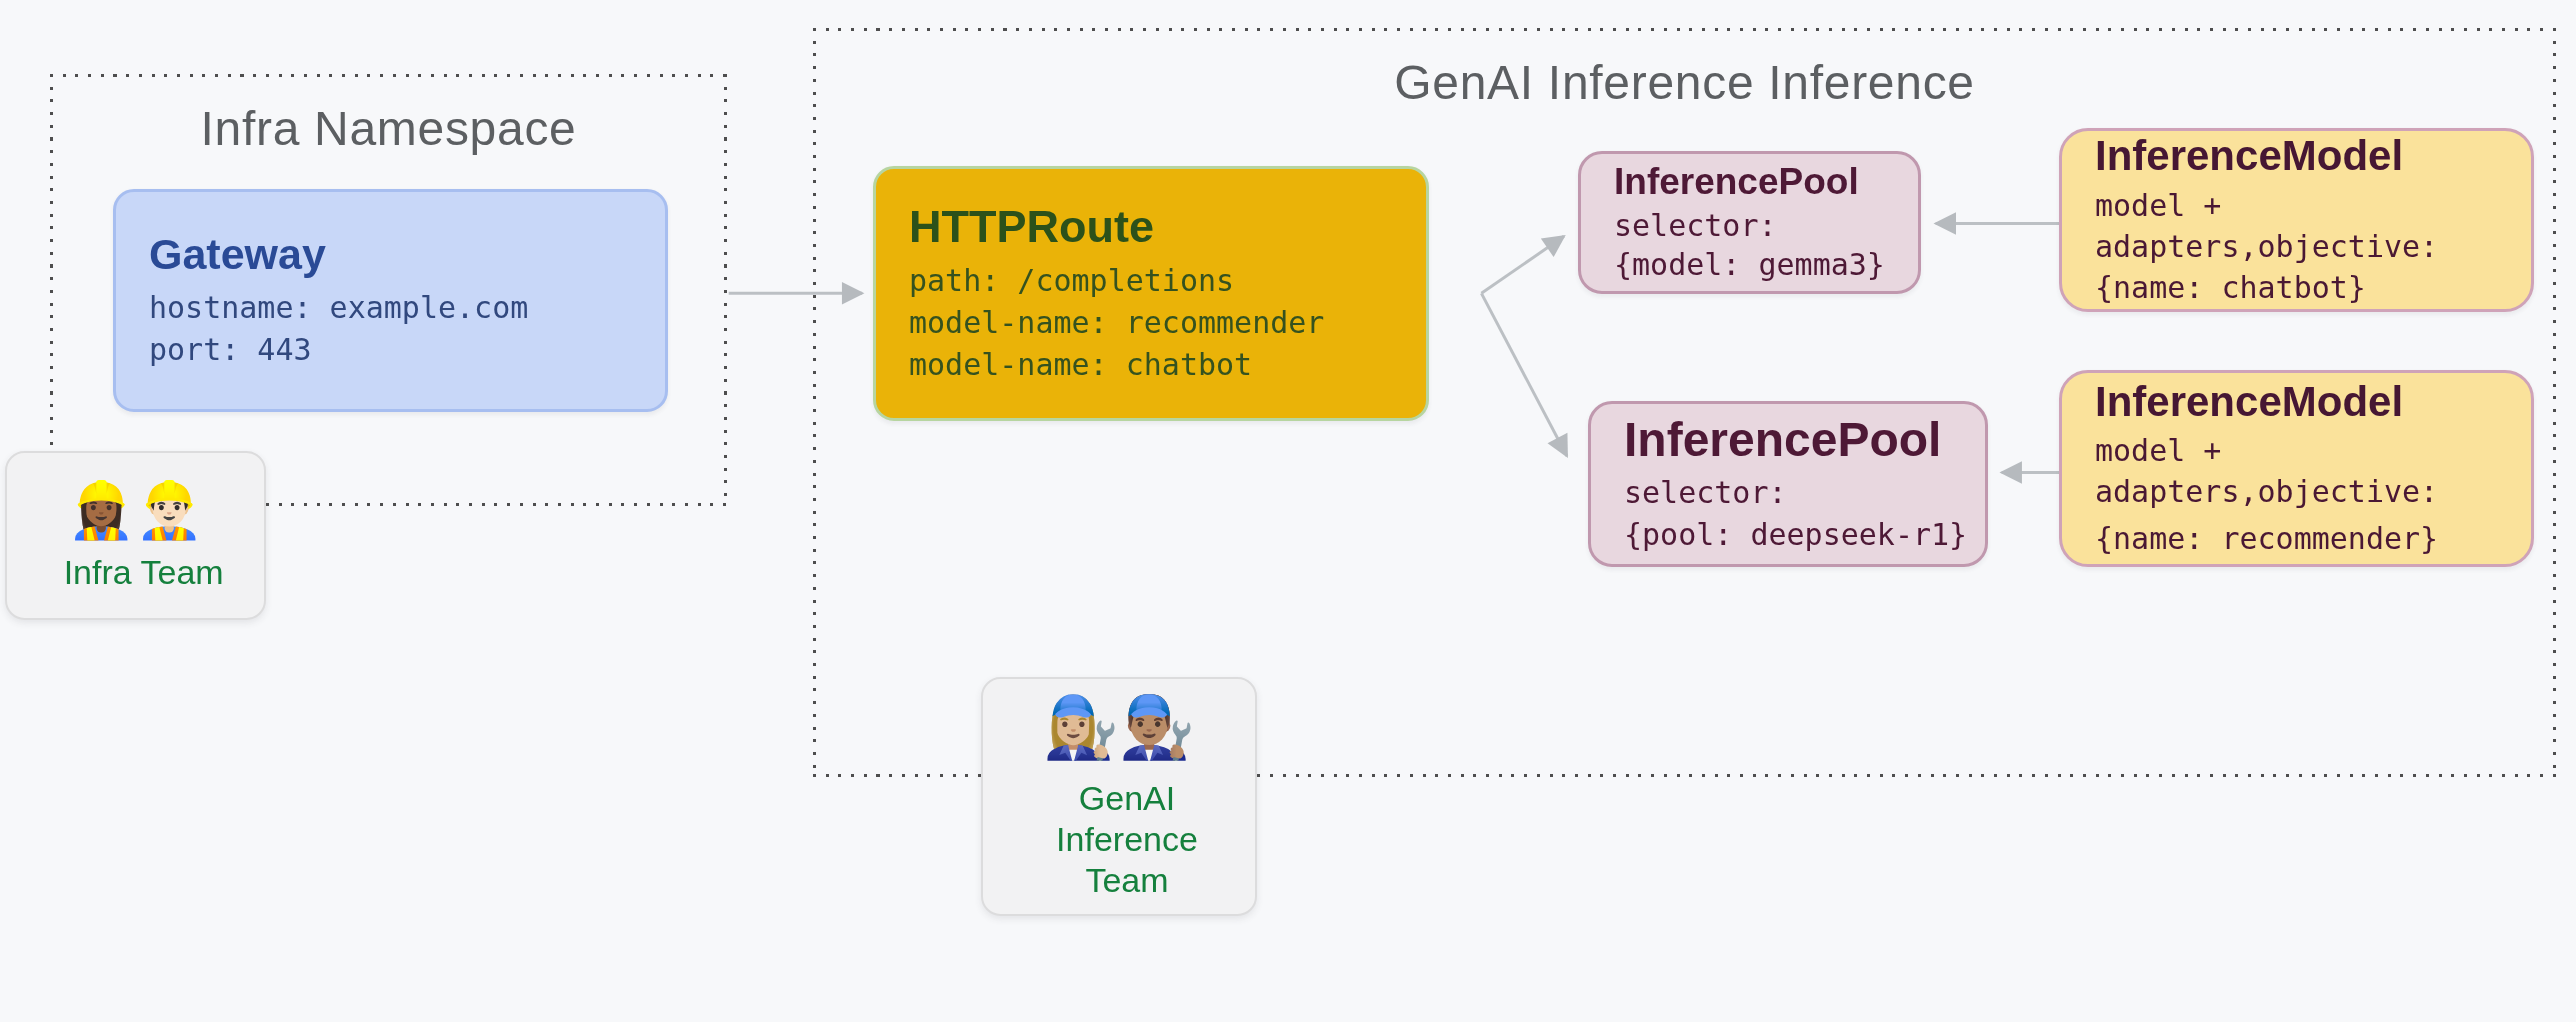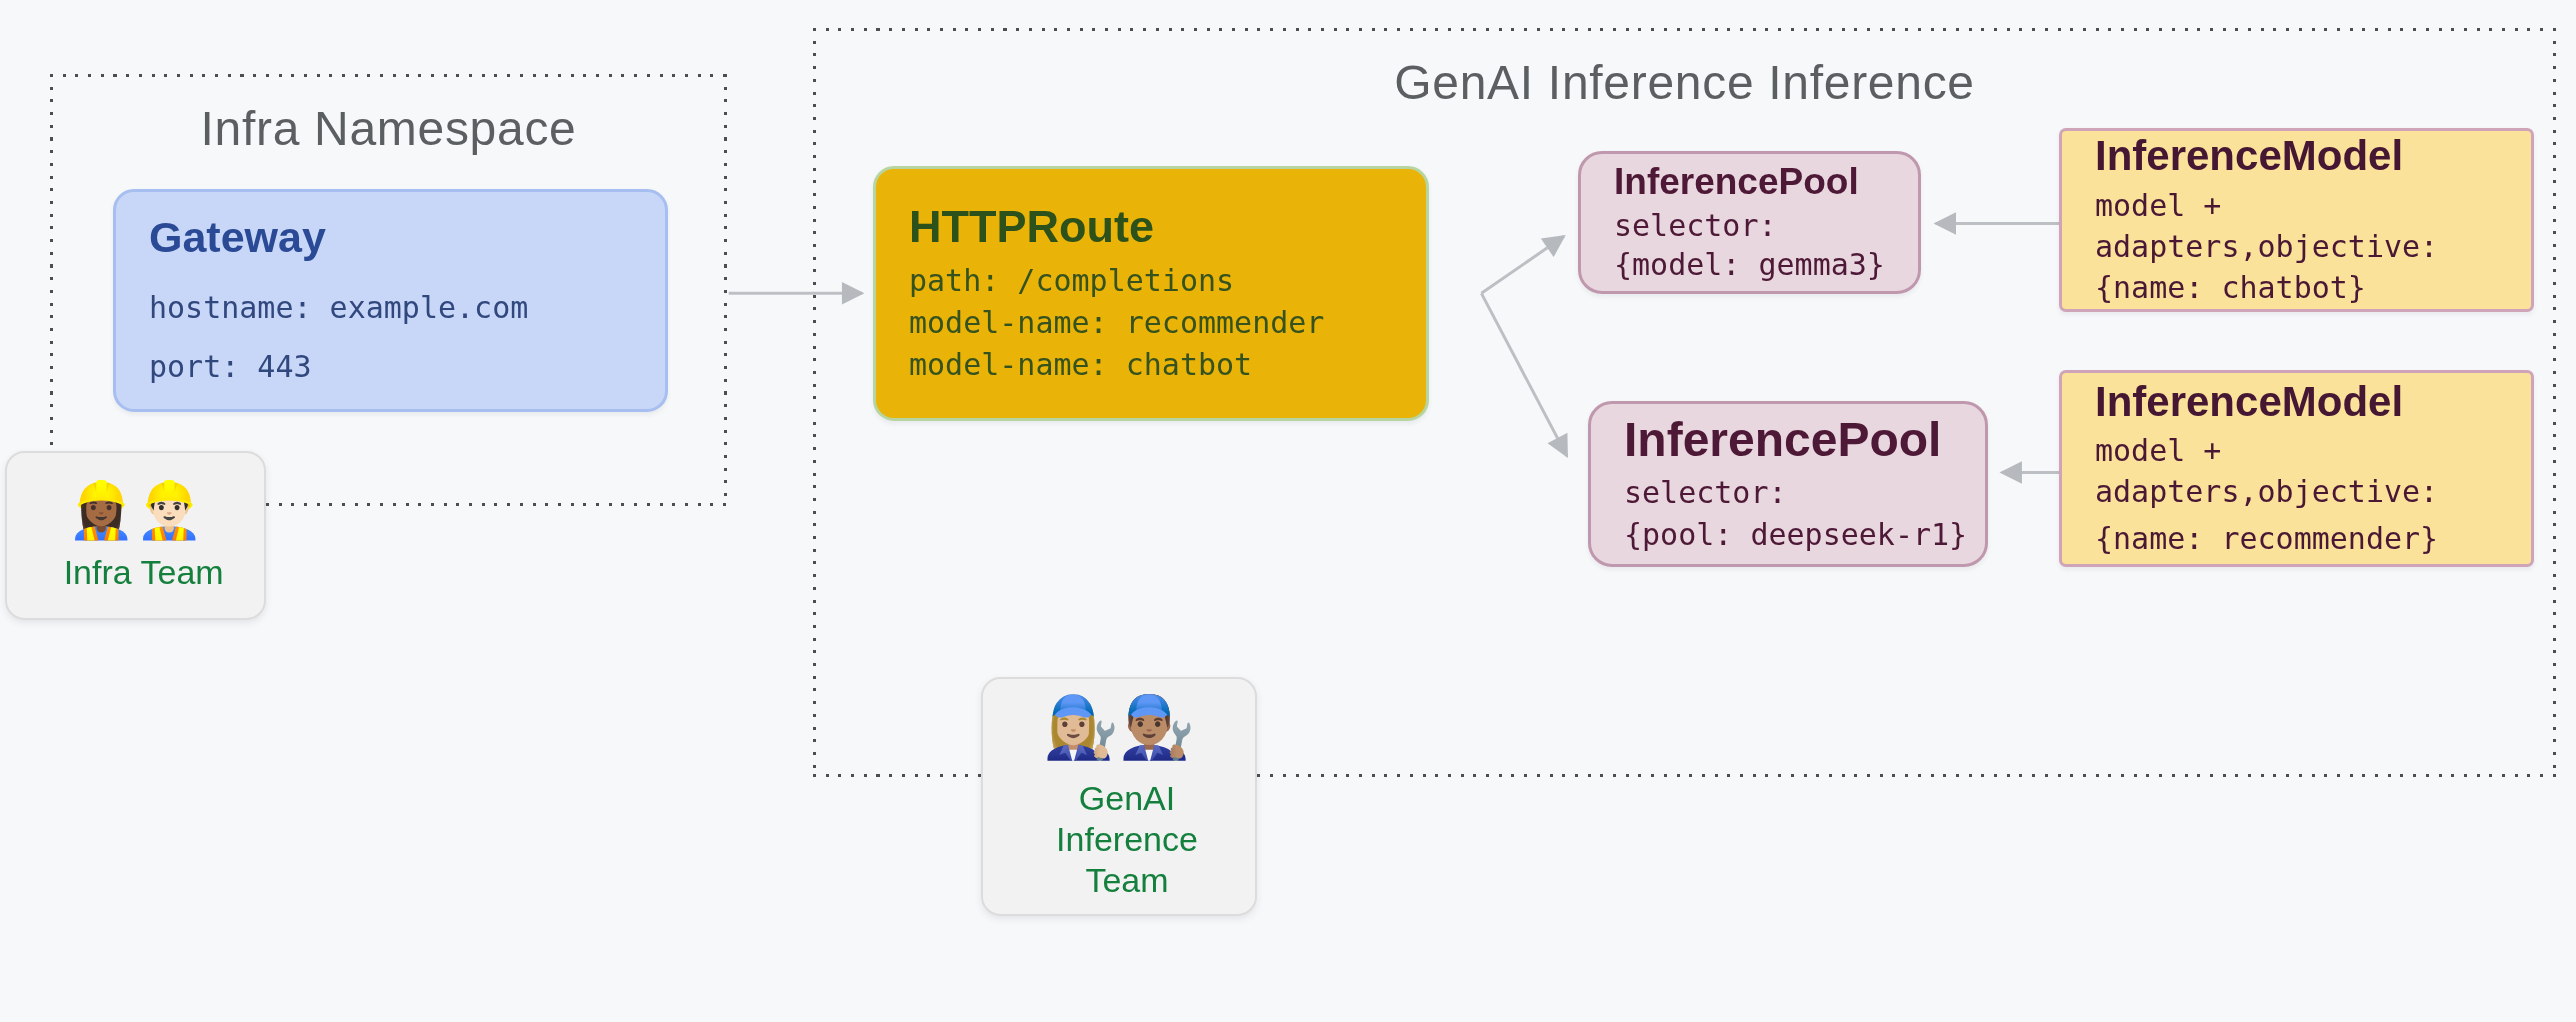--- a/index.html
+++ b/index.html
@@ -62,21 +62,20 @@
     font-size: 30px;
     line-height: 42px;
     white-space: pre;
   }
 
   #node-gateway {
     left: 113px; top: 189px; width: 555px; height: 223px;
     background: #c8d7f8;
     border: 3.7px solid #a7bef0;
     border-radius: 21px;
-    gap: 17px;
   }
   #node-gateway .node-title { font-size: 43px; color: #2a4a96; }
   #node-gateway .mono-line  { color: #31487e; }
 
   #node-httproute {
     left: 873px; top: 166px; width: 556px; height: 255px;
     background: #eab308;
     border: 3.7px solid #b7d5a0;
     border-radius: 21px;
   }
@@ -93,21 +92,21 @@
 
   #node-pool1 { left: 1578px; top: 151px; width: 343px; height: 143px; }
   #node-pool1 .node-title { font-size: 37px; margin-bottom: 3px; }
   #node-pool2 { left: 1588px; top: 401px; width: 400px; height: 166px; }
   #node-pool2 .node-title { font-size: 48px; margin-bottom: 4.5px; }
   #node-pool2 .mono-line  { line-height: 42px; }
 
   .model {
     background: #fae29b;
     border: 3.7px solid #cfa3b8;
-    border-radius: 7px;
+    border-radius: 29px;
   }
   .model .node-title { font-size: 42px; color: #461733; margin-bottom: 4.5px; }
   .model .mono-line  { color: #4a1834; line-height: 41px; text-align: center; }
 
   #node-model1 { left: 2059px; top: 128px; width: 475px; height: 184px; }
   #node-model2 { left: 2059px; top: 370px; width: 475px; height: 197px; }
   #node-model2 .mono-line:last-child { margin-top: 6px; }
 
   
   .team {

